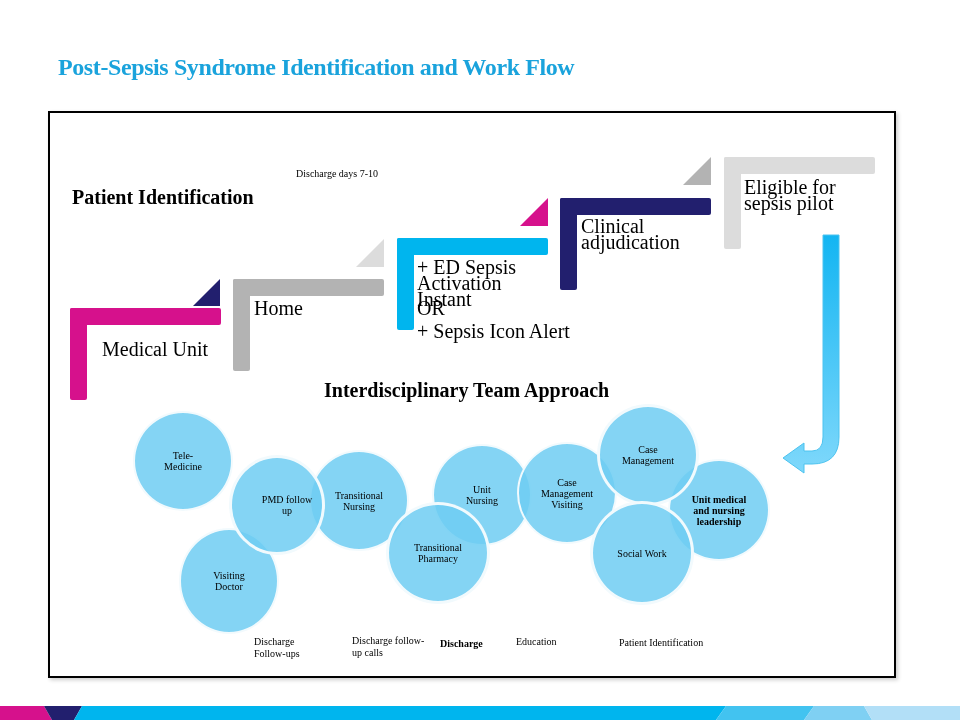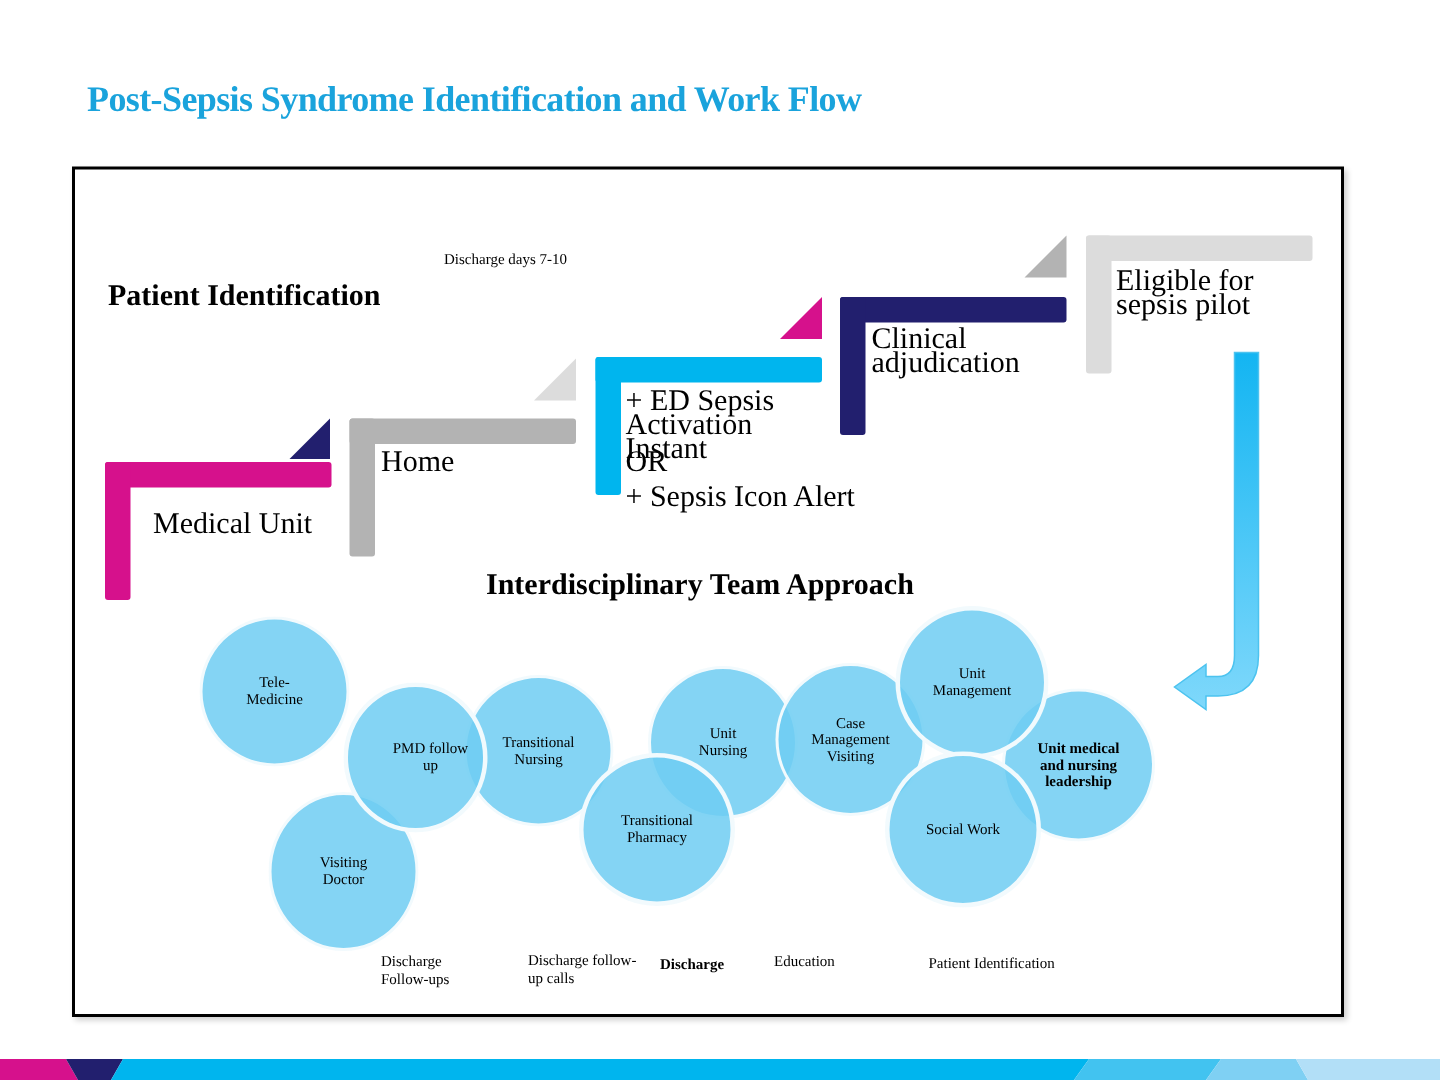--- a/index.html
+++ b/index.html
@@ -92,21 +92,21 @@
 <div class="circle" style="left:386px;top:502px;width:104px;height:102px;border-width:3px;">
     <span>Transitional Pharmacy</span>
   </div>
 <div class="circle" style="left:517px;top:442px;width:100px;height:102px;">
     <span style="max-width:66px;">Case Management Visiting</span>
   </div>
 <div class="circle" style="left:668px;top:459px;width:102px;height:102px;font-weight:bold;">
     <span style="max-width:62px;">Unit medical and nursing leadership</span>
   </div>
 <div class="circle" style="left:597px;top:404px;width:102px;height:102px;border-width:3px;">
-    <span style="max-width:66px;">Unit Management</span>
+    <span style="max-width:66px;">Case Management</span>
   </div>
 <div class="circle" style="left:590px;top:501px;width:104px;height:104px;border-width:3px;">
     <span>Social Work</span>
   </div>
 
 <div class="abs foot" style="left:254px;top:636px;width:60px;">Discharge Follow-ups</div>
 <div class="abs foot" style="left:352px;top:635px;width:75px;">Discharge follow-up calls</div>
 <div class="abs foot" style="left:440px;top:638px;font-weight:bold;">Discharge</div>
 <div class="abs foot" style="left:516px;top:636px;">Education</div>
 <div class="abs foot" style="left:619px;top:637px;">Patient Identification</div>

